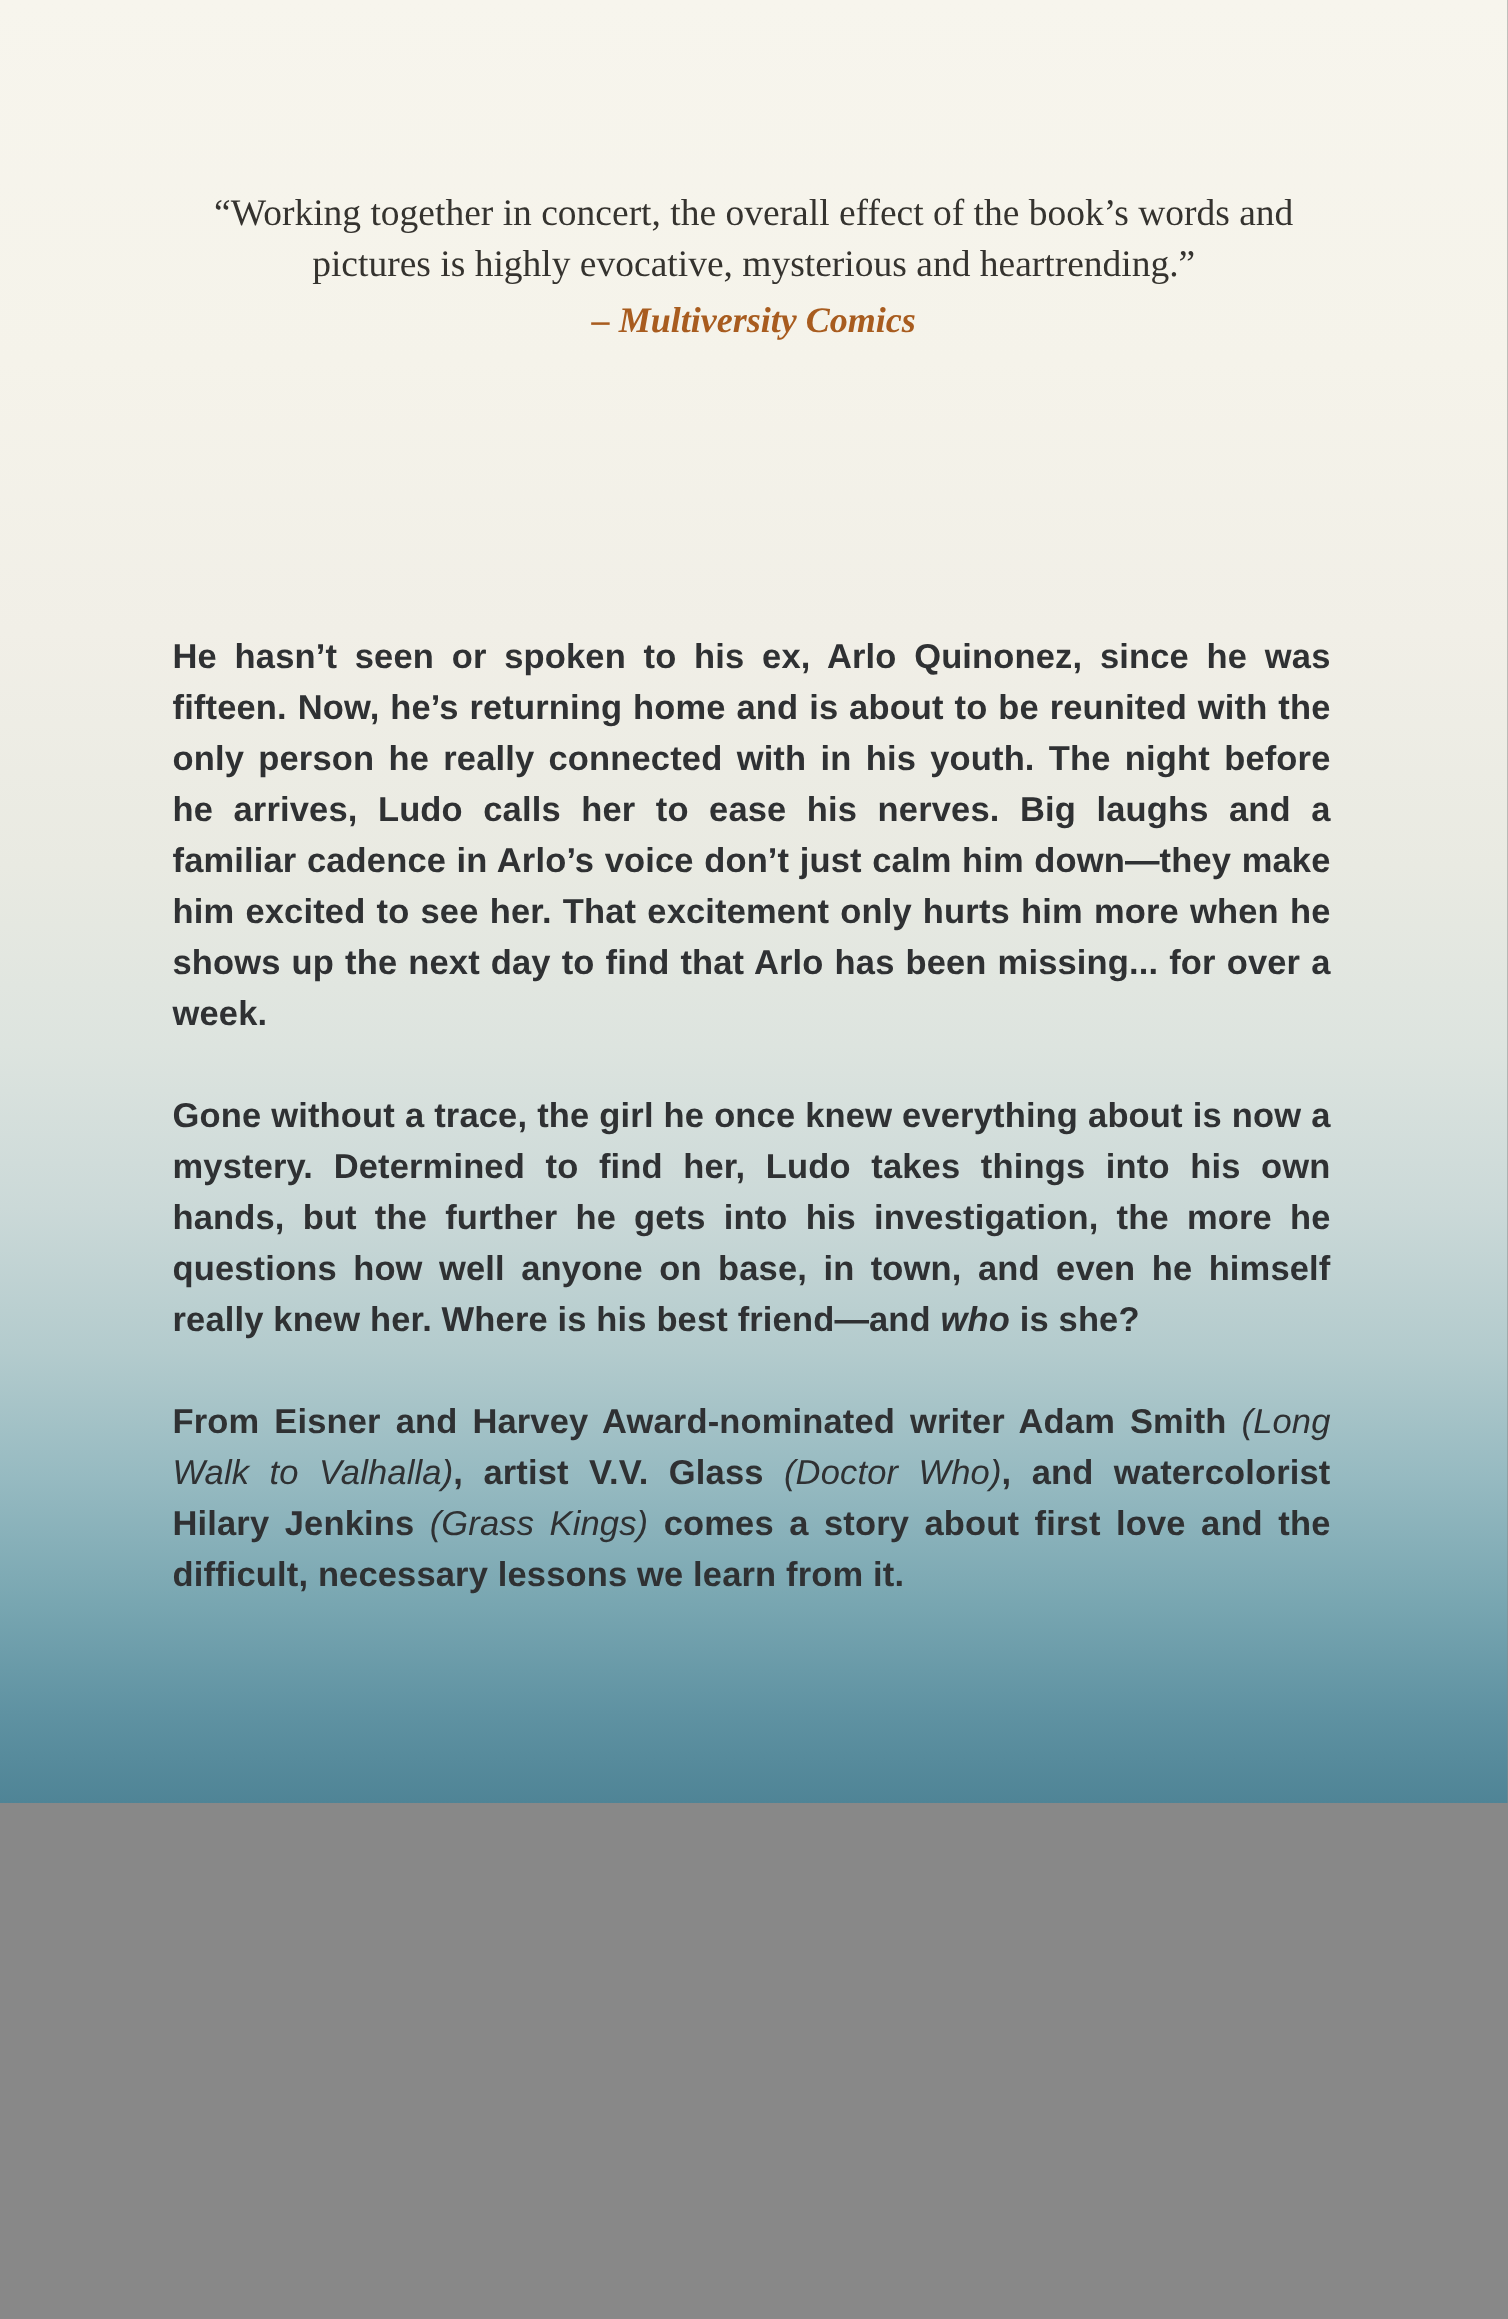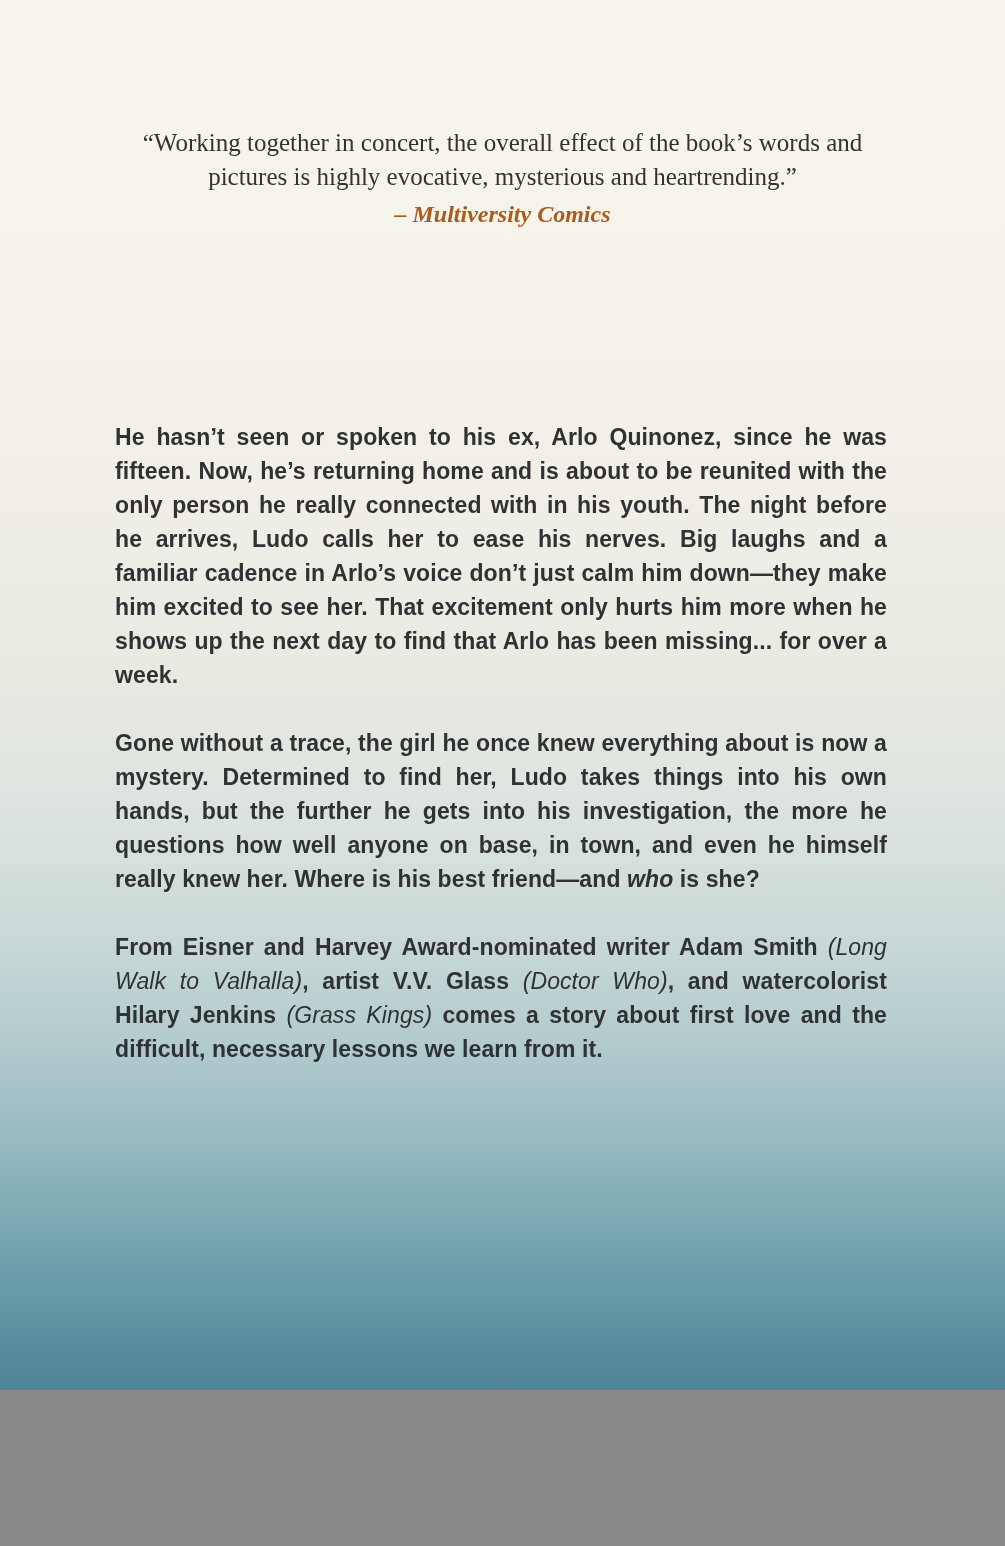--- a/index.html
+++ b/index.html
@@ -1,21 +1,21 @@
 <!DOCTYPE html>
 <html><head>
 <meta charset="utf-8">
 <style>
   * { margin: 0; padding: 0; box-sizing: border-box; }
   body { background: #888; font-family: "Liberation Sans", sans-serif; }
 
   .page {
     position: relative;
     width: 1005px;
-    height: 1390px;
+    height: 1202px;
     margin: 0 auto;
     overflow: hidden;
     background: linear-gradient(180deg,
       #f7f5ed 0%,
       #f5f3ea 20%,
       #f1efe7 35%,
       #e9eae2 48%,
       #dde4df 58%,
       #cbd9d8 67%,
       #b3cbcd 75%,

